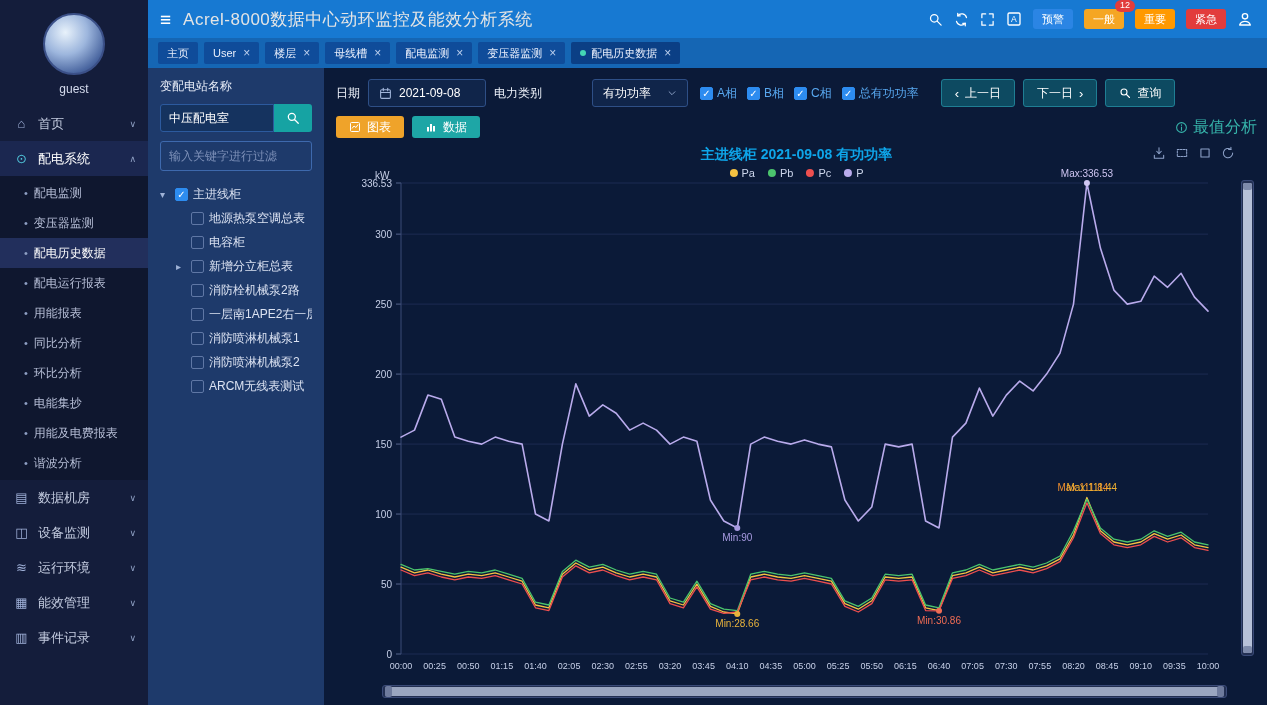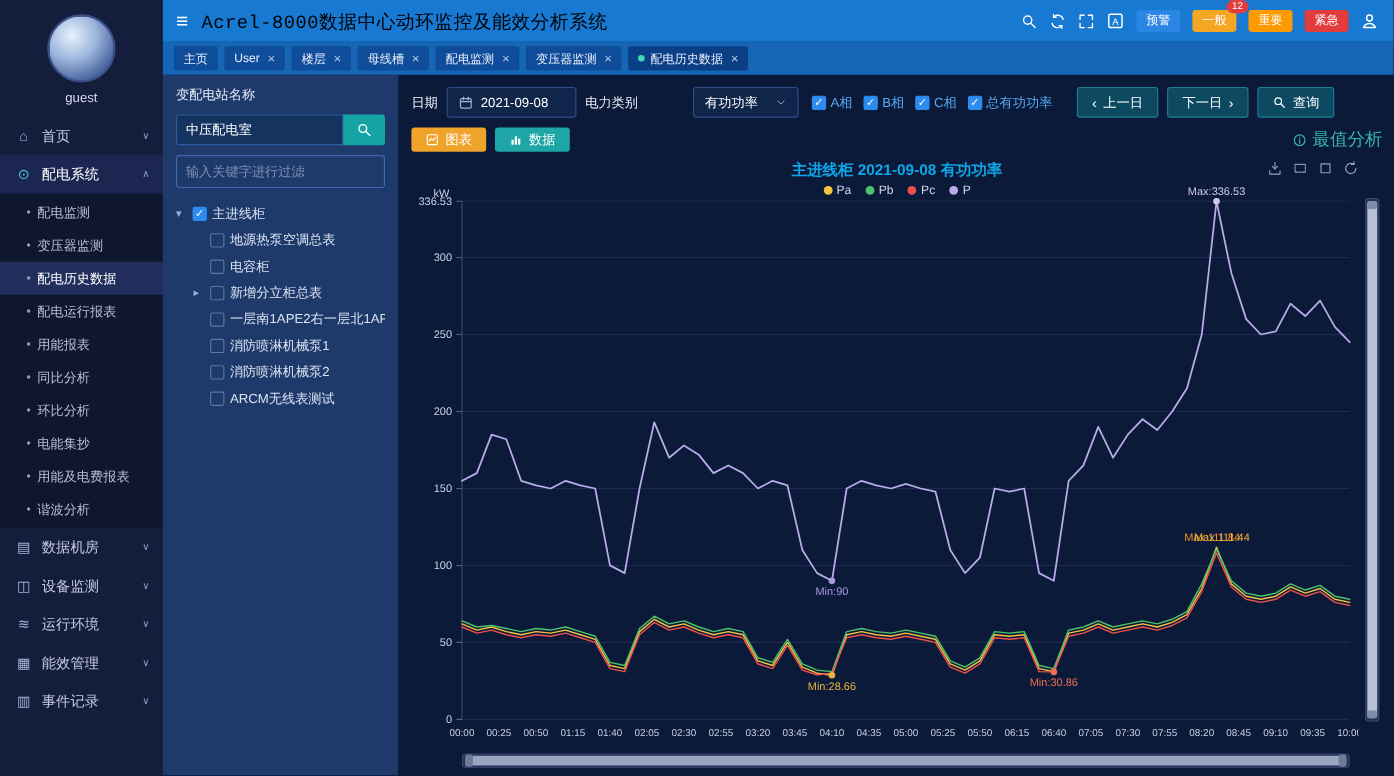--- a/index.html
+++ b/index.html
@@ -22,40 +22,40 @@
   .submenu { background:#0f172f; padding:2px 0; }
   .submenu-item { height:30px; display:flex; align-items:center; padding-left:24px; gap:6px;
                   color:#b6bed6; font-size:12px; cursor:pointer; white-space:nowrap; }
   .submenu-item .dot { font-size:11px; color:#8fa0c4; }
   .submenu-item.selected { background:#222f5c; color:#ffffff; }
 
   
   .right-col { flex:1; display:flex; flex-direction:column; min-width:0; }
   .topbar { height:38px; background:#1779d2; display:flex; align-items:center; padding:0 14px 0 12px; gap:12px; flex-shrink:0; }
   .hamburger { color:#fff; font-size:19px; cursor:pointer; line-height:1; }
-  .app-title { color:#000000; font-size:17px; font-weight:500; letter-spacing:.5px; white-space:nowrap;font-family:Liberation Mono, monospace; }
+  .app-title { color:#e5e5e5; font-size:17px; font-weight:500; letter-spacing:.5px; white-space:nowrap; }
   .top-actions { margin-left:auto; display:flex; align-items:center; gap:11px; }
   .hicon { display:inline-flex; cursor:pointer; }
   .hicon svg { stroke:#fff; fill:none; stroke-width:2; stroke-linecap:round; stroke-linejoin:round; }
   .alarm-btn { height:20px; padding:0 9px; border-radius:3px; color:#fff; font-size:11px; border:none;
                position:relative; cursor:pointer; line-height:20px; }
   .badge { position:absolute; top:-9px; right:-11px; background:#e23c3c; color:#fff; border-radius:8px;
            font-size:9px; padding:1px 5px; line-height:1.1; }
 
   .tabbar { height:30px; background:#1566b4; display:flex; align-items:center; padding:0 10px; gap:6px; flex-shrink:0; }
   .tab { height:22px; display:flex; align-items:center; gap:5px; padding:0 9px; background:#0f4c9a;
          color:#e8eefb; font-size:11px; border-radius:2px; cursor:pointer; white-space:nowrap; }
   .tab.active { background:#0b3f85; }
   .tab-dot { width:6px; height:6px; border-radius:50%; background:#44d7b4; }
   .tab-close { font-size:12px; color:#bcd0ee; margin-left:2px; cursor:pointer; }
 
   .content { flex:1; display:flex; min-height:0; }
 
   
-  .panel { width:214px; background:#1e3a6b; padding:10px 12px; display:flex; flex-direction:column; gap:9px; flex-shrink:0; }
+  .panel { width:176px; background:#1e3a6b; padding:10px 12px; display:flex; flex-direction:column; gap:9px; flex-shrink:0; }
   .panel-label { color:#e8edf8; font-size:12px; }
   .station-row { display:flex; }
   .station-input { flex:1; min-width:0; height:28px; background:#15335f; border:1px solid #2c5a9e;
                    color:#fff; font-size:12px; padding:0 8px; border-radius:3px 0 0 3px; outline:none; }
   .station-search { width:38px; height:28px; background:#16a3a3; border:none; border-radius:0 3px 3px 0;
                     display:flex; align-items:center; justify-content:center; cursor:pointer; }
   .station-search svg { stroke:#fff; fill:none; stroke-width:2.2; stroke-linecap:round; }
   .filter-input { height:30px; background:transparent; border:1px solid #3e69ad; border-radius:3px;
                   color:#dfe6f5; font-size:12px; padding:0 8px; outline:none; }
   .filter-input::placeholder { color:#7d90b8; }
@@ -313,20 +313,25 @@
             </div>
             <div class="tree-row child">
               <span class="tree-caret"></span>
               <span class="cb"></span>
               <span>电容柜</span>
             </div>
             <div class="tree-row child">
               <span class="tree-caret">▸</span>
               <span class="cb"></span>
               <span>新增分立柜总表</span>
+            </div>
+            <div class="tree-row child">
+              <span class="tree-caret"></span>
+              <span class="cb"></span>
+              <span>消防栓机械泵2路</span>
             </div>
             <div class="tree-row child">
               <span class="tree-caret"></span>
               <span class="cb"></span>
               <span>一层南1APE2右一层北1APE1左</span>
             </div>
             <div class="tree-row child">
               <span class="tree-caret"></span>
               <span class="cb"></span>
               <span>消防喷淋机械泵1</span>

